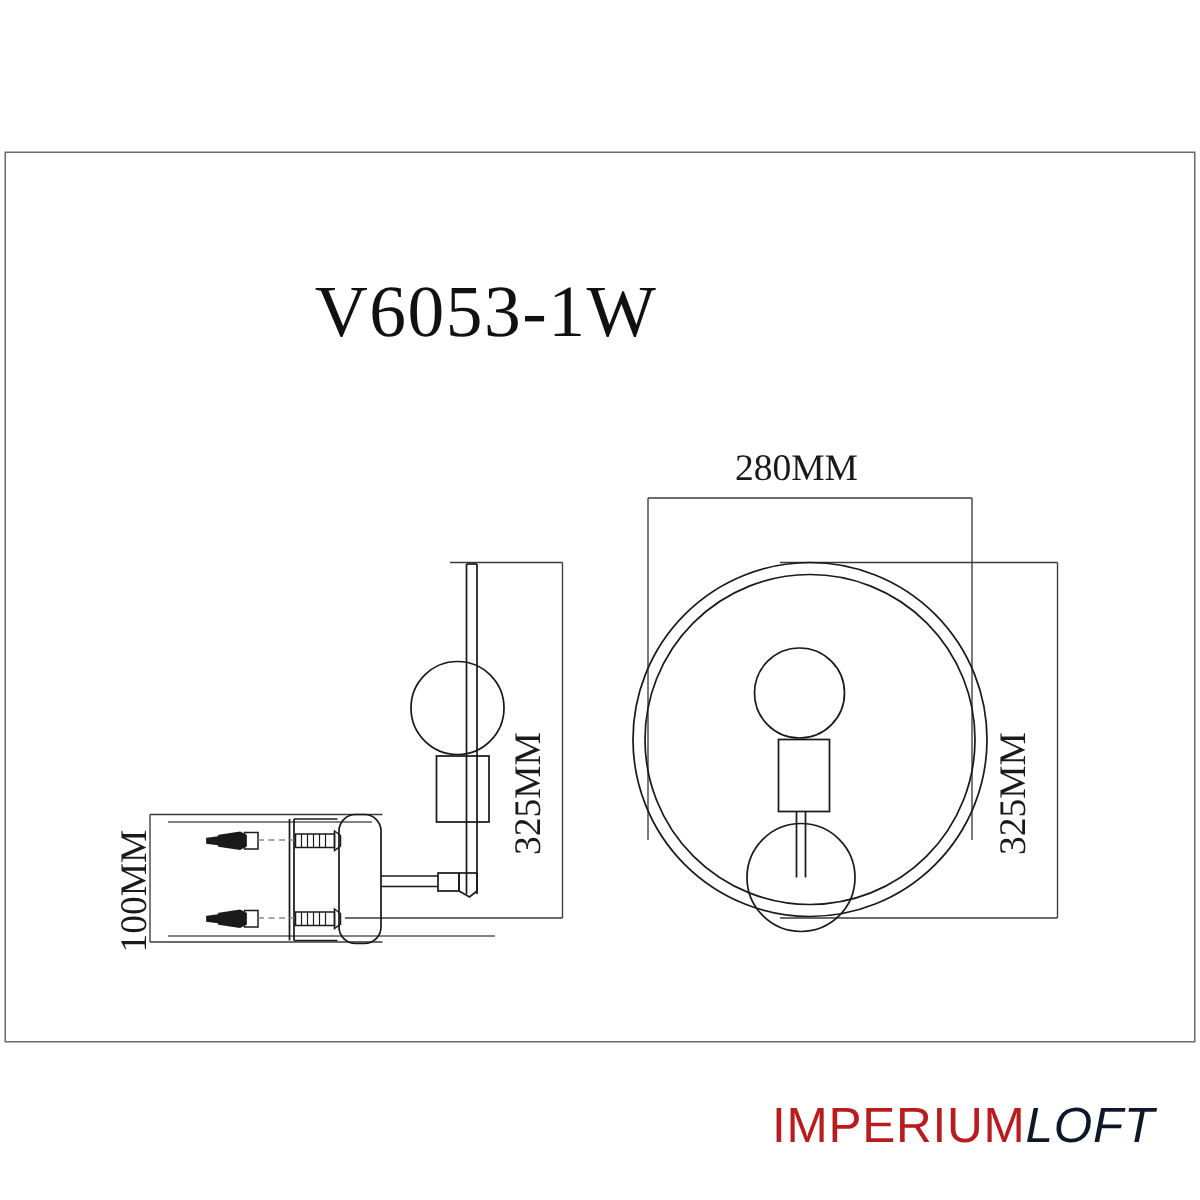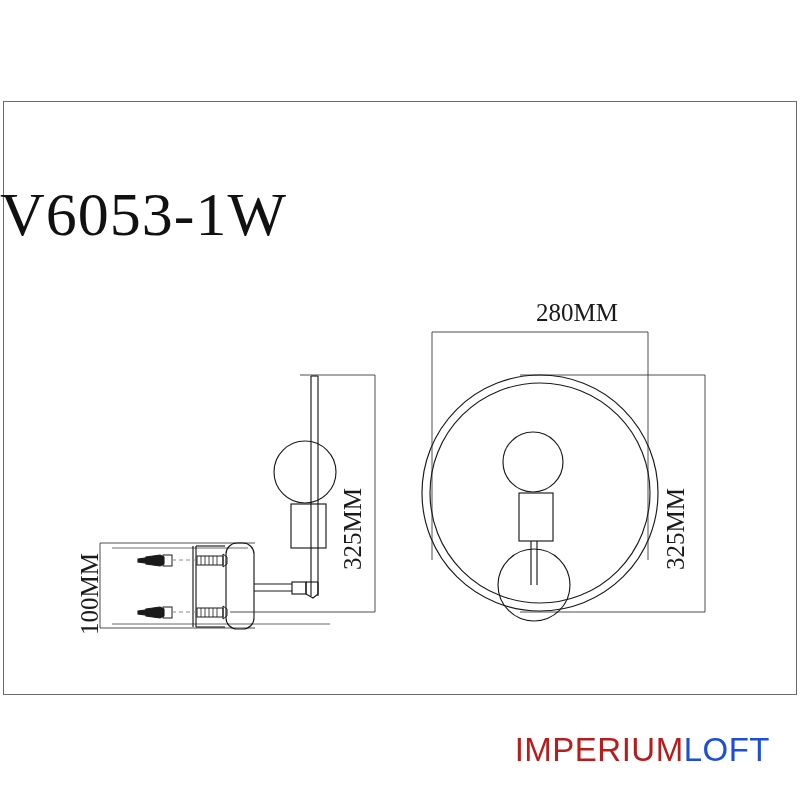--- a/index.html
+++ b/index.html
@@ -18,38 +18,38 @@
     position:absolute;
     left:3px;top:101px;
     width:794px;height:594px;
     border:1px solid #6b6b6b;
     box-sizing:border-box;
   }
   .title{
     position:absolute;
     left:0;top:183px;
     width:648px;
+    text-align:center;
     font-family:"Liberation Serif", serif;
-    font-size:62px;
+    font-size:49px;
     letter-spacing:1px;
     color:#111111;
     line-height:1;
   }
   .dimlabel{
     position:absolute;
     font-family:"Liberation Serif", serif;
     color:#1a1a1a;
     white-space:nowrap;
     line-height:1;
   }
   #dim-280-label{
     left:490px;top:300px;
     font-size:25px;
     letter-spacing:0px;
-    margin-left:46px;
   }
   #dim-325r-label{
     left:663px;top:440px;
     font-size:25px;
     transform-origin:0 0;
     transform:rotate(-90deg) translate(-130px,0);
   }
   #dim-325l-label{
     left:340px;top:440px;
     font-size:25px;
@@ -70,21 +70,21 @@
     padding-right:30px;
     box-sizing:border-box;
     font-family:"Liberation Sans", sans-serif;
     font-size:33px;
     font-weight:300;
     letter-spacing:0.5px;
     line-height:1;
     white-space:nowrap;
   }
   .logo .imperium{color:#b91c1c;}
-  .logo .loft{color:#1d4ed8;}
+  .logo .loft{color:#0f172a;font-style:italic;}
   svg{display:block;}
 </style>
 </head>
 <body>
 
 <div id="sheet">
 
   <div class="frame"></div>
 
   <div class="title">V6053-1W</div>

